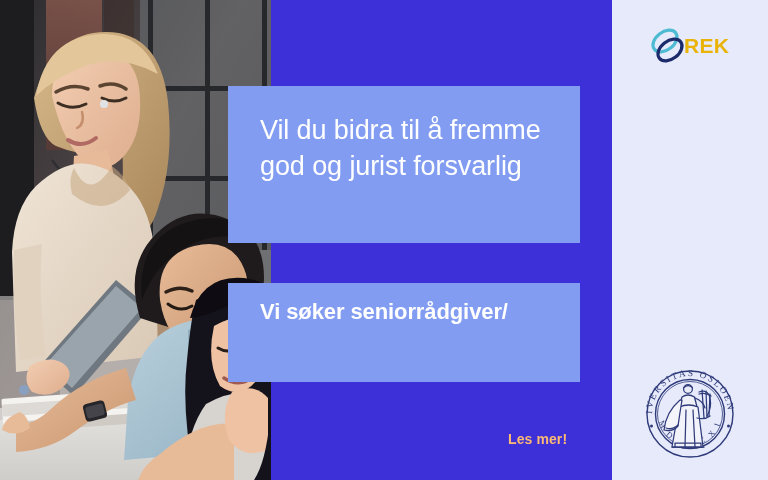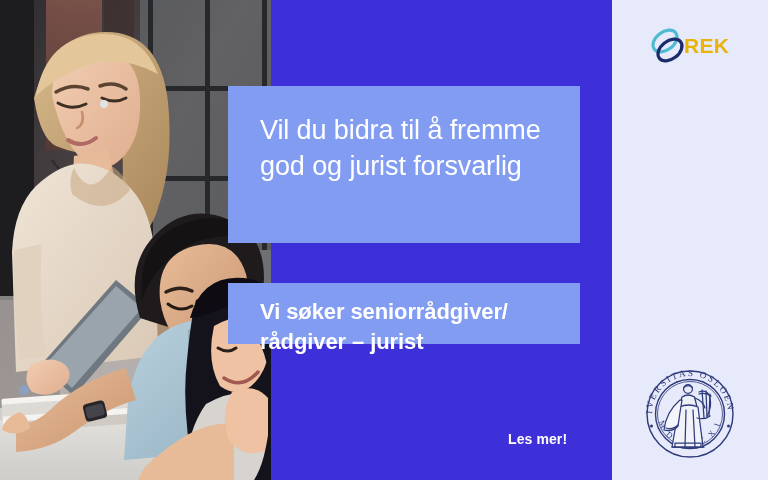--- a/index.html
+++ b/index.html
@@ -104,21 +104,21 @@
     line-height: 36px;
     color: #ffffff;
     letter-spacing: -0.1px;
   }
 
   .subhead-box {
     position: absolute;
     left: 228px;
     top: 283px;
     width: 352px;
-    height: 61px;
+    height: 99px;
     background: #829CF2;
     box-sizing: border-box;
     padding: 14px 22px 0 32px;
   }
   .subhead-text {
     margin: 0;
     font-family: "Liberation Sans", sans-serif;
     font-size: 22px;
     font-weight: bold;
     line-height: 30px;
@@ -127,21 +127,21 @@
   }
 
   
   .cta {
     position: absolute;
     left: 508px;
     top: 430px;
     font-family: "Liberation Sans", sans-serif;
     font-size: 14px;
     font-weight: bold;
-    color: #ffffff;
+    color: #fdba74;
     letter-spacing: 0.1px;
     line-height: 18px;
     cursor: pointer;
   }
 </style>
 </head>
 <body>
 
 <div id="banner">
 
@@ -336,18 +336,17 @@
     </g>
   </svg>
 
   <div class="headline-box">
     <p class="headline-text">Vil du bidra til å fremme</p>
     <p class="headline-text">god og jurist forsvarlig</p>
   </div>
 
   <div class="subhead-box">
     <p class="subhead-text">Vi søker seniorrådgiver/</p>
-    <p class="subhead-text">rådgiver – jurist</p>
   </div>
 
   <div class="cta">Les mer!</div>
 
 </div>
 
 </body></html>

